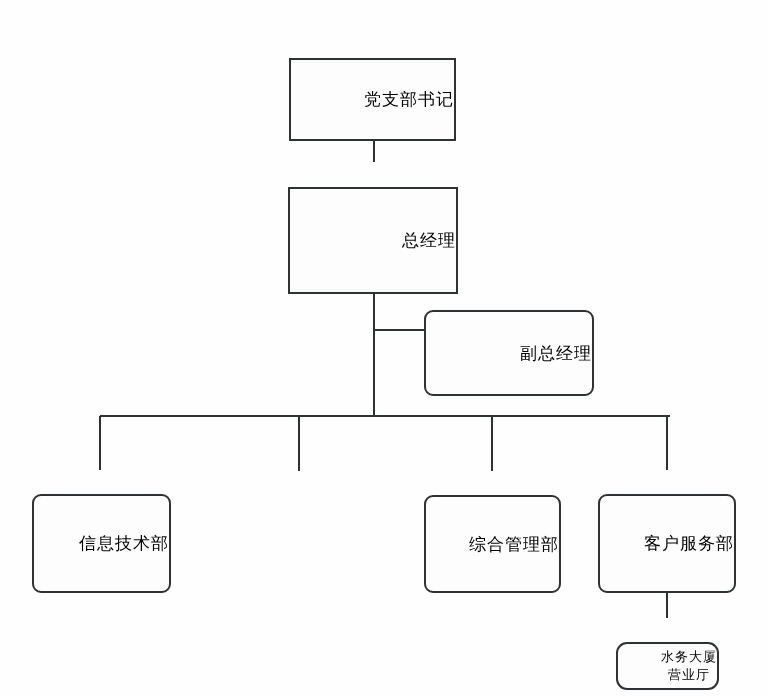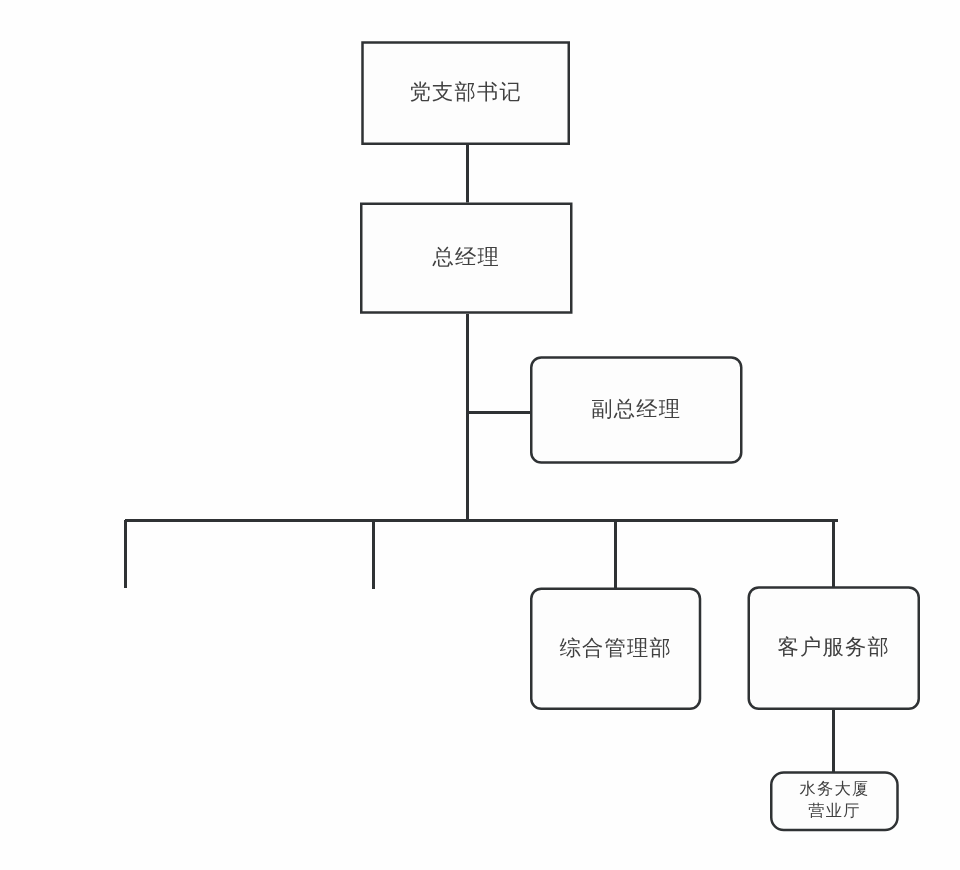--- a/index.html
+++ b/index.html
@@ -28,39 +28,40 @@
     height: 696px;
     pointer-events: none;
   }
   .node {
     position: absolute;
     box-sizing: border-box;
     background: #fdfdfd;
     border: 2px solid #2f3234;
     display: flex;
     align-items: center;
-    justify-content: center;
+    justify-content: flex-end;
     text-align: center;
-    color: #404040;
+    color: #000000;
     font-size: 17px;
     letter-spacing: 1px;
     line-height: 1.35;
     white-space: pre-line;
+    margin-top: 25px;
   }
   .node.sharp { border-radius: 0; }
   .node.rounded { border-radius: 9px; }
   .node.pill { border-radius: 11px; }
   .node-label {
     display: block;
     white-space: pre-line;
   }
 
   
   #node-party-secretary { left: 289px; top: 33px;  width: 167px; height: 83px; }
-  #node-general-manager { left: 288px; top: 162px; width: 170px; height: 89px; }
+  #node-general-manager { left: 288px; top: 162px; width: 170px; height: 107px; }
   #node-deputy-general-manager { left: 424px; top: 285px; width: 170px; height: 86px; }
 
   #node-it-department      { left: 32px;  top: 469px; width: 139px; height: 99px; }
   #node-planning-department{ left: 230px; top: 470px; width: 139px; height: 99px; }
   #node-general-admin-department { left: 424px; top: 470px; width: 137px; height: 98px; }
   #node-customer-service-department { left: 598px; top: 469px; width: 138px; height: 99px; }
 
   #node-water-affairs-hall { left: 616px; top: 617px; width: 103px; height: 48px; font-size: 13px; }
 </style>
 </head>
@@ -93,20 +94,23 @@
   </div>
 
   <div class="node sharp" id="node-general-manager">
     <span class="node-label">总经理</span>
   </div>
 
   <div class="node rounded" id="node-deputy-general-manager">
     <span class="node-label">副总经理</span>
   </div>
 
+  <div class="node rounded" id="node-it-department">
+    <span class="node-label">信息技术部</span>
+  </div>
 
 
   <div class="node rounded" id="node-general-admin-department">
     <span class="node-label">综合管理部</span>
   </div>
 
   <div class="node rounded" id="node-customer-service-department">
     <span class="node-label">客户服务部</span>
   </div>
 

